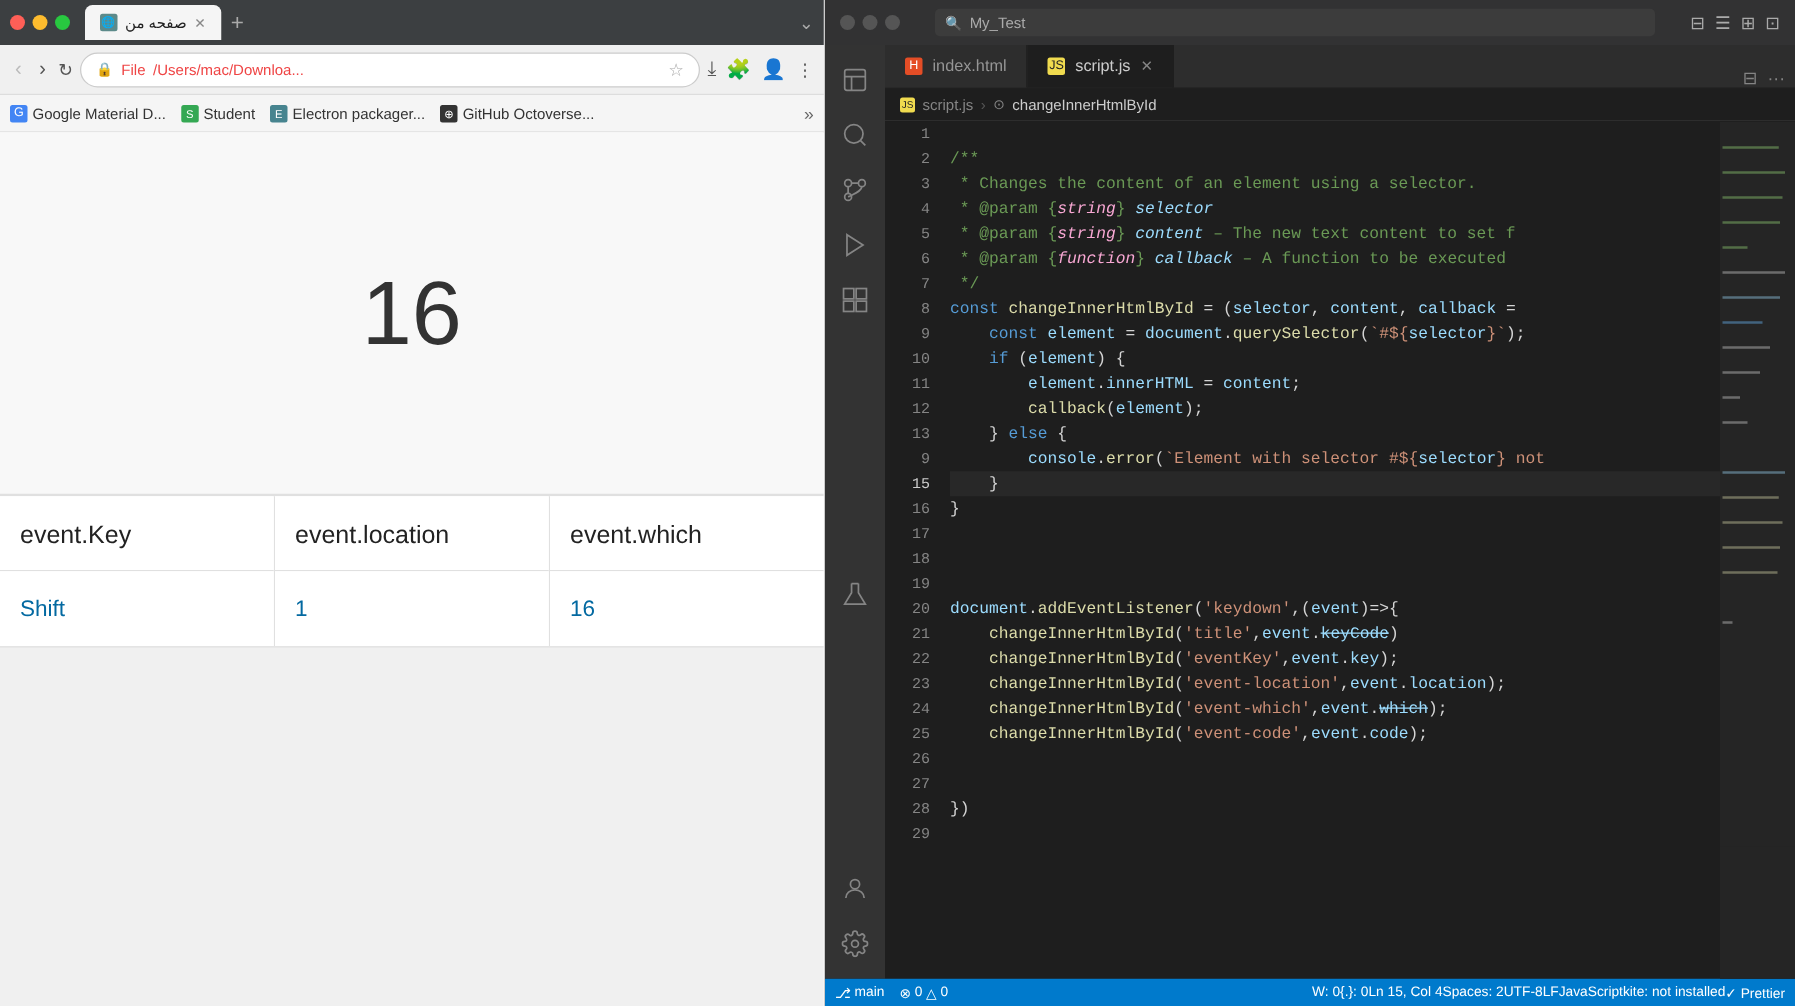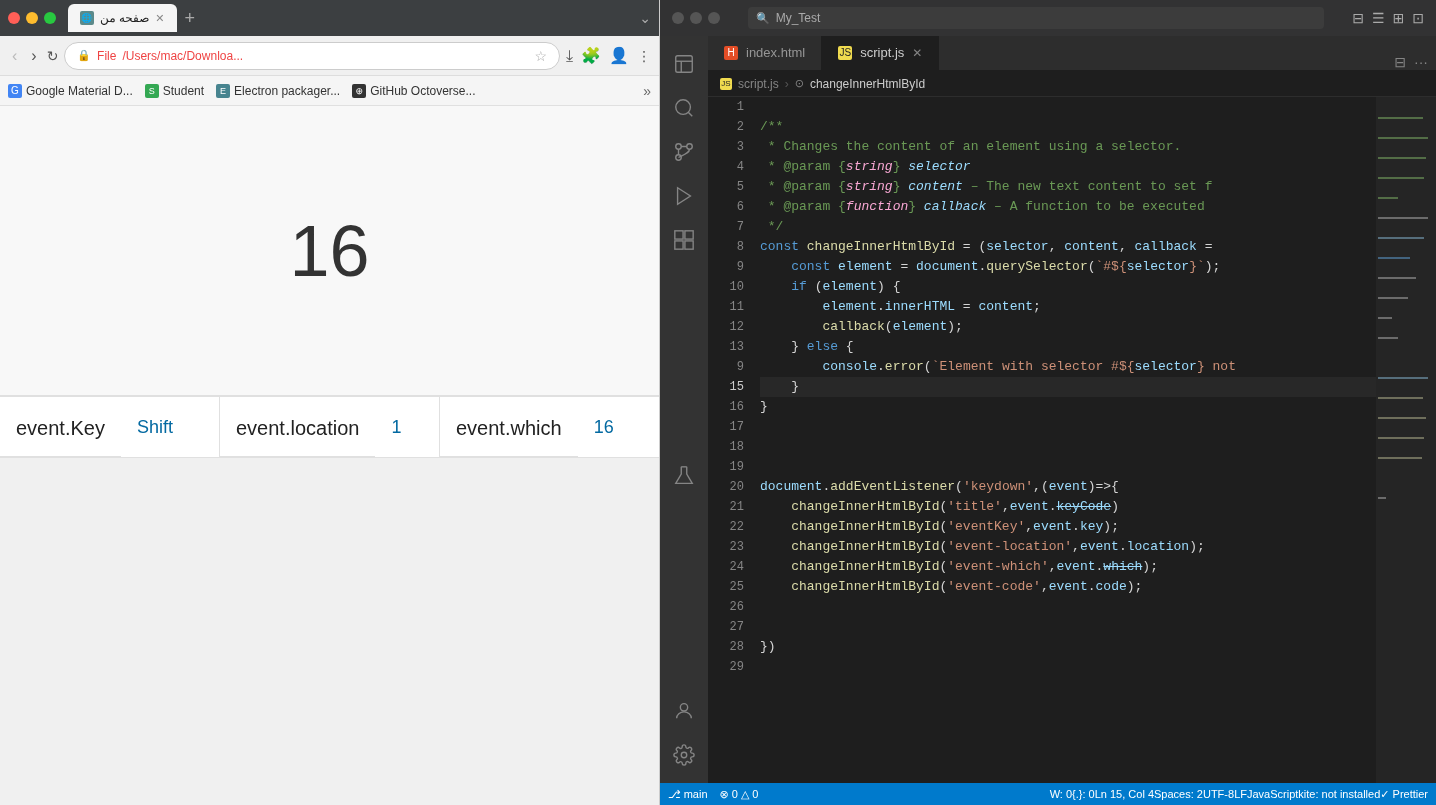--- a/index.html
+++ b/index.html
@@ -121,20 +121,21 @@
 
     
     .event-table {
       display: flex;
       border-top: 1px solid #e0e0e0;
     }
     .event-col {
       flex: 1;
       border-right: 1px solid #e0e0e0;
       display: flex;
+      flex-direction: column;
     }
     .event-col:last-child { border-right: none; }
     .event-col-header {
       padding: 20px 16px 16px;
       font-size: 20px;
       font-weight: 500;
       color: #222;
       border-bottom: 1px solid #e0e0e0;
       background: #fff;
     }

